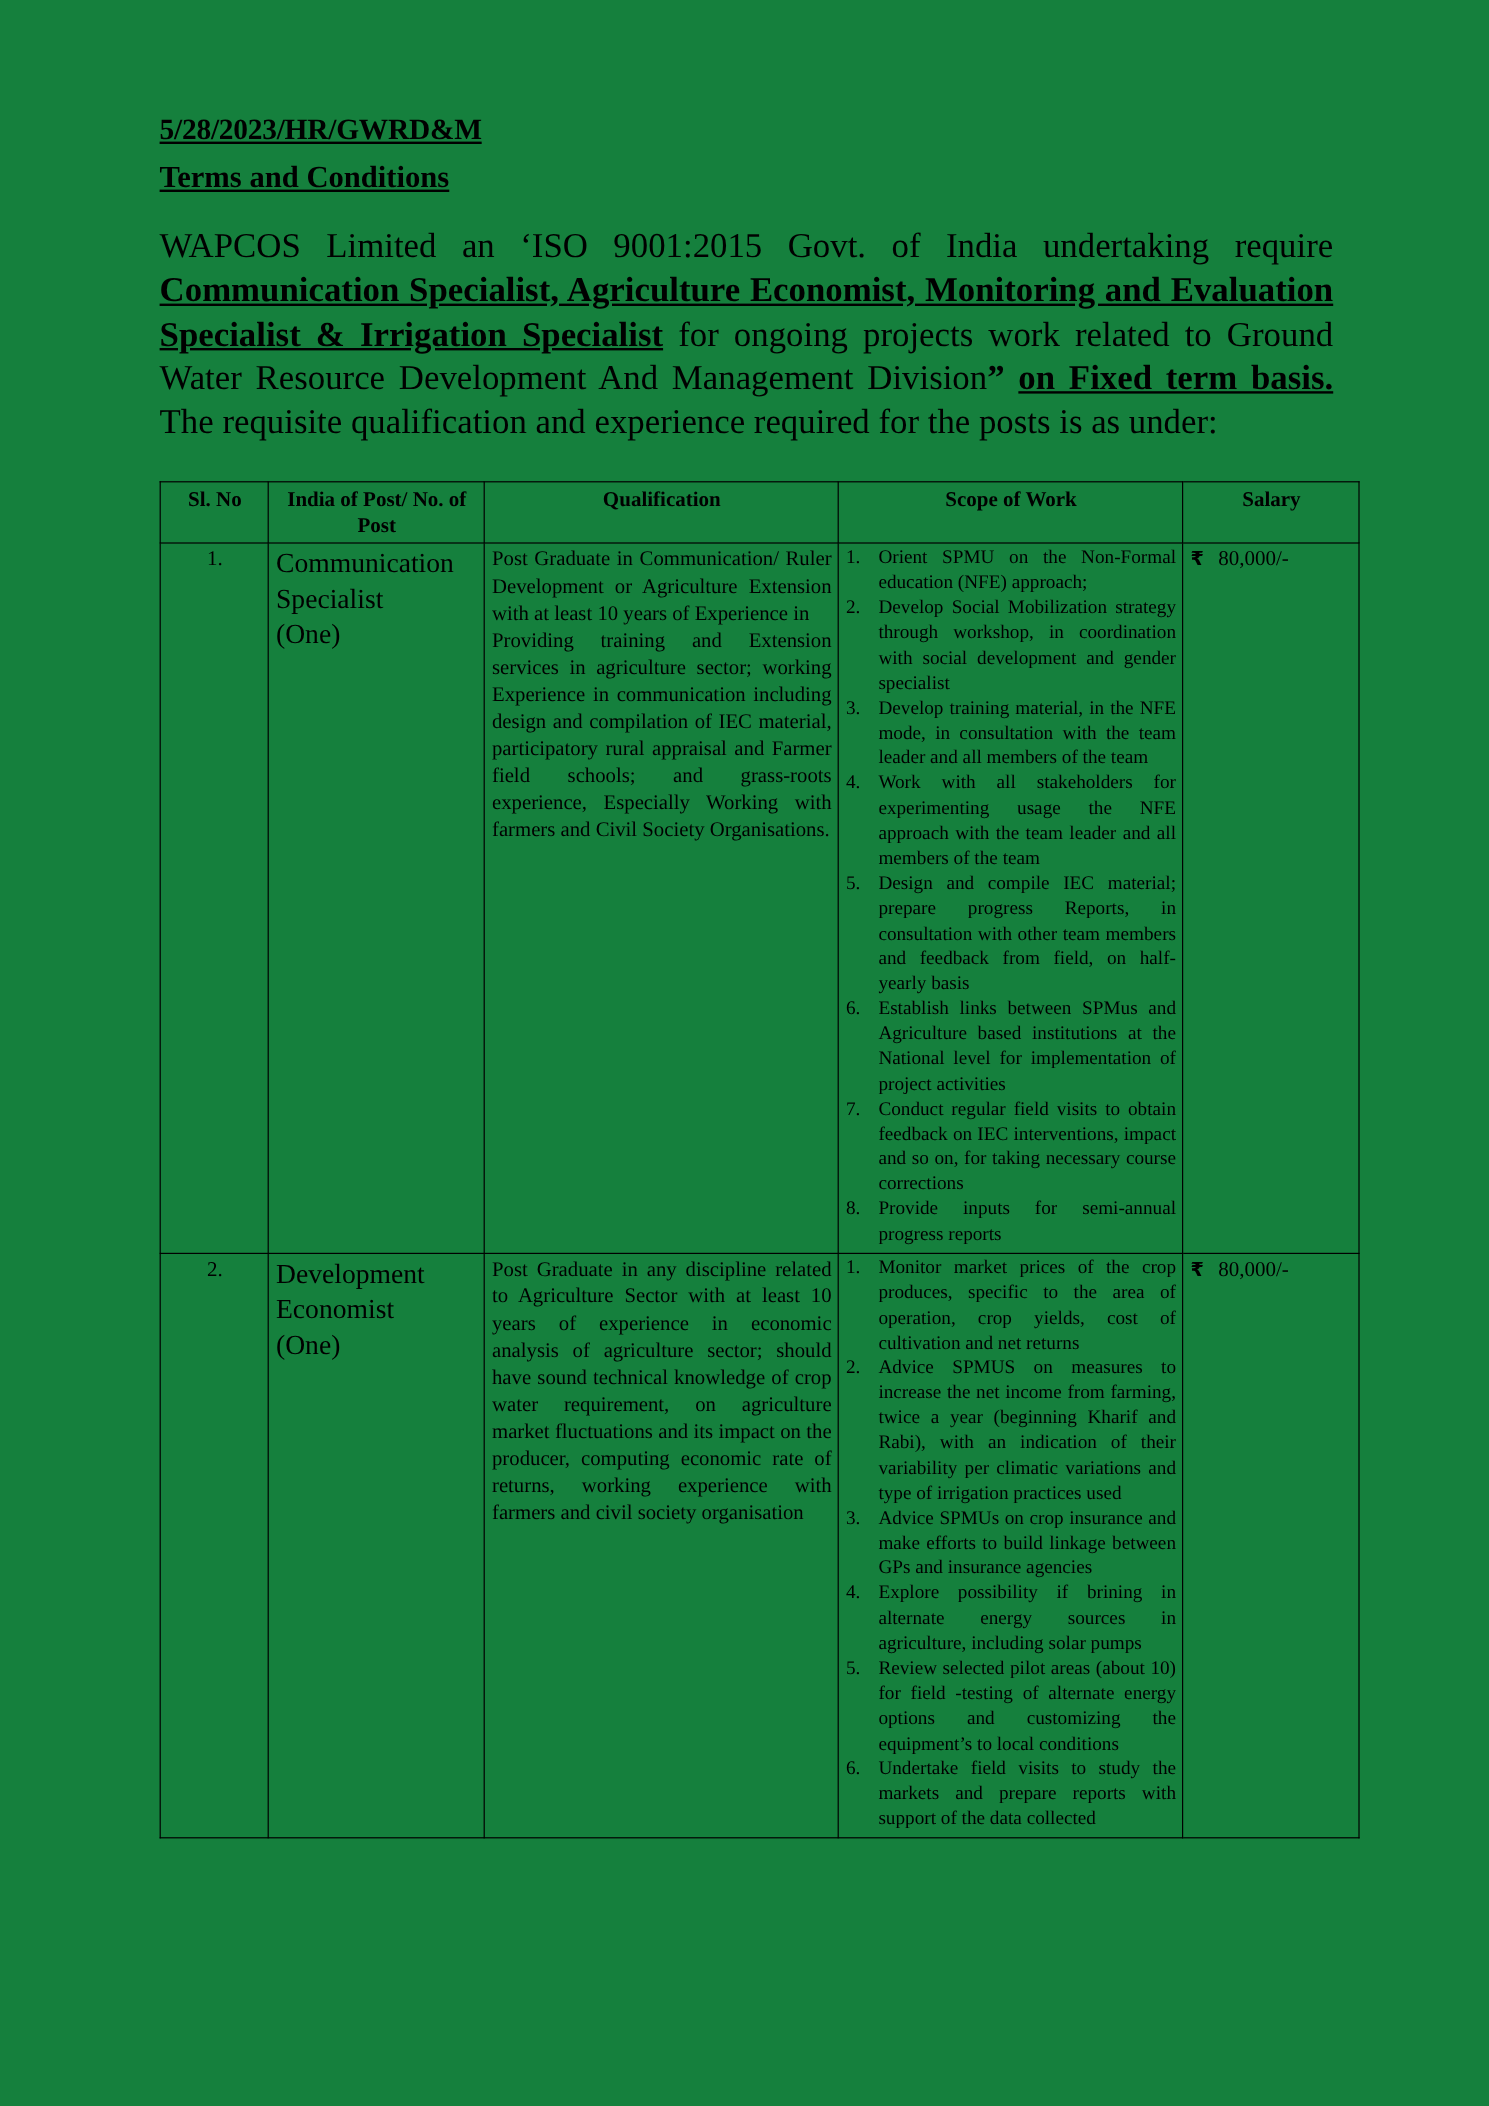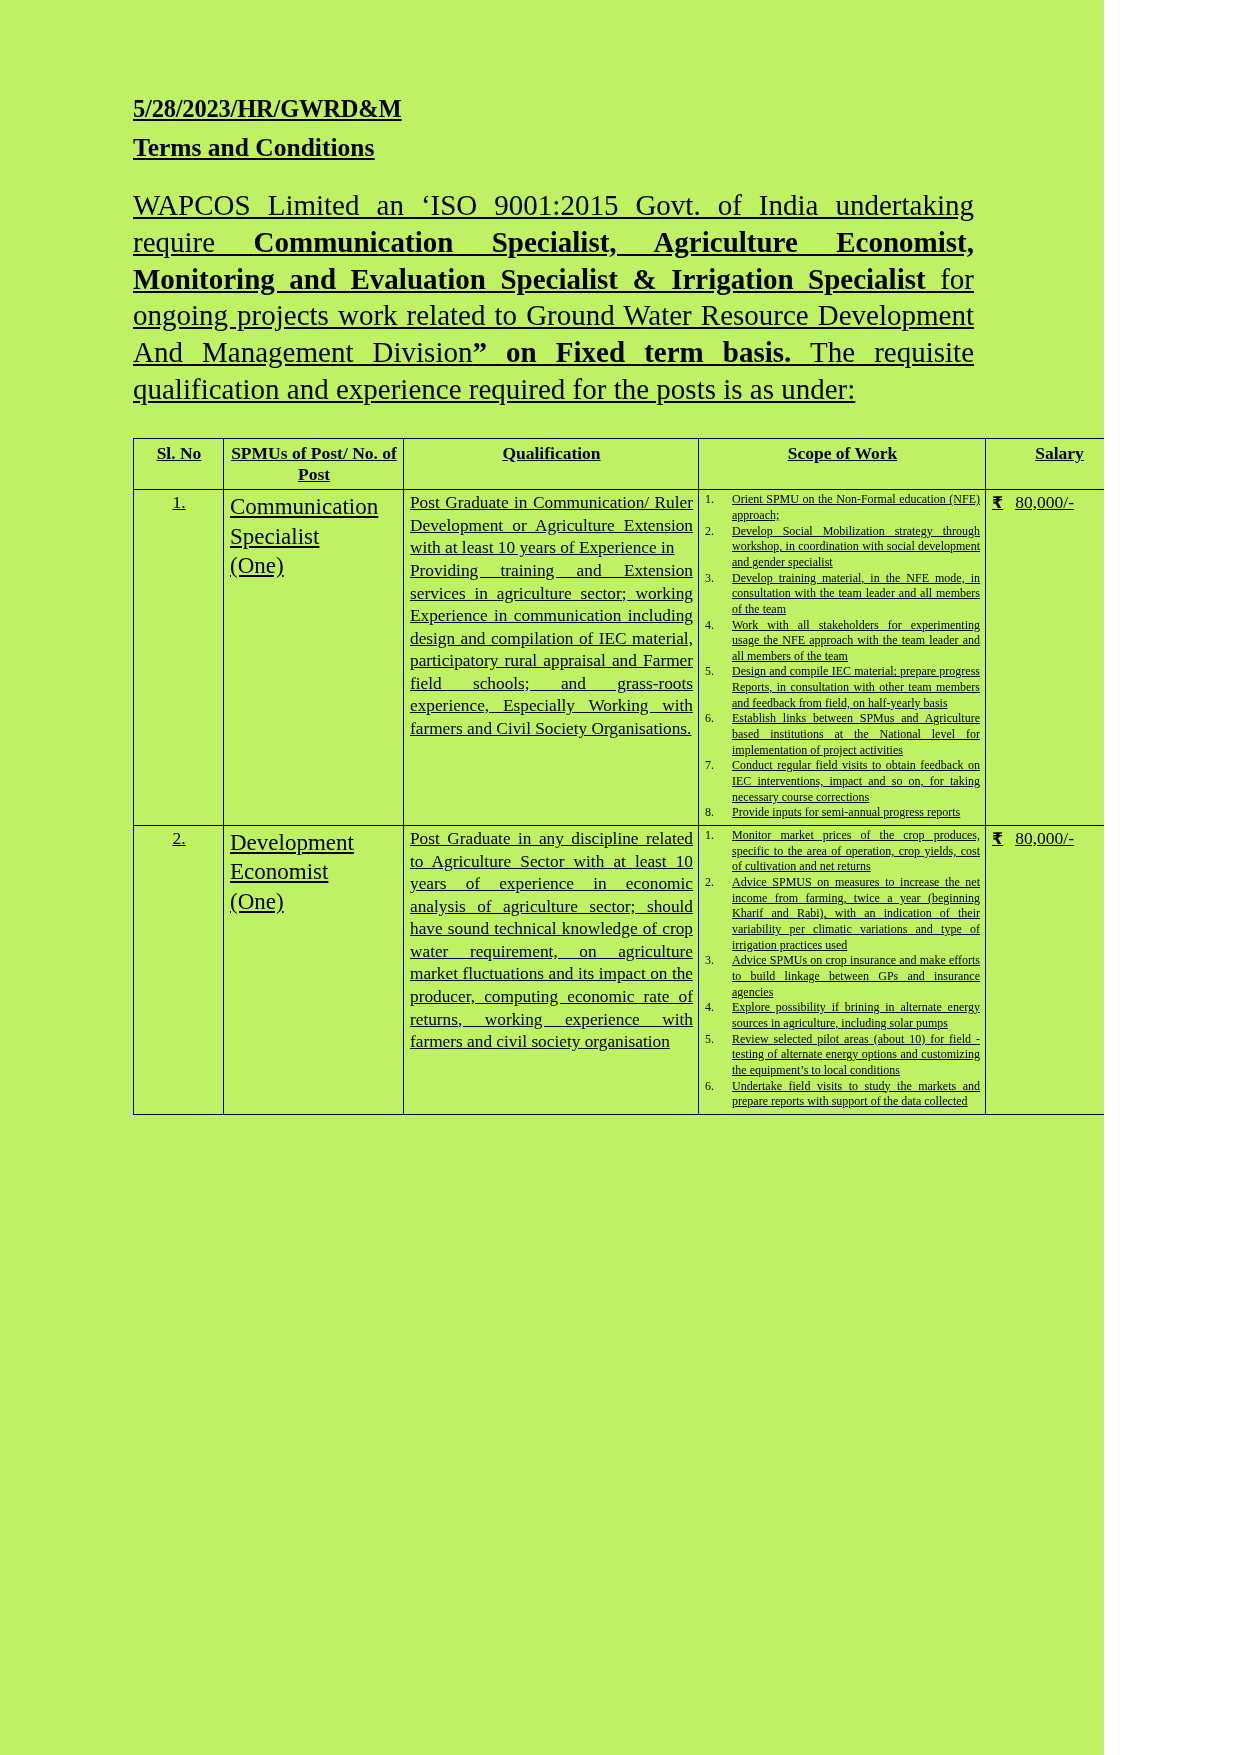--- a/index.html
+++ b/index.html
@@ -5,28 +5,27 @@
   html, body {
     margin: 0;
     padding: 0;
     background: #ffffff;
   }
   body {
     font-family: "Liberation Serif", "DejaVu Serif", serif;
     color: #000000;
   }
   .page {
-    width: 1104px;
+    width: 1241px;
     height: 1755px;
     box-sizing: border-box;
     padding: 95px 130px 40px 133px;
-    background: #bef264;
+    background: #15803d;
     position: relative;
     overflow: hidden;
-    text-decoration: underline;
   }
   .ref-line {
     font-weight: bold;
     font-size: 24.5px;
     text-decoration: underline;
     letter-spacing: -0.2px;
     margin: 0 0 10px 0;
   }
   .doc-title {
     font-weight: bold;
@@ -87,21 +86,21 @@
   td.qual {
     font-size: 17.3px;
     line-height: 1.305;
     text-align: justify;
     text-justify: inter-word;
     padding-top: 6px;
     padding-left: 8px;
     padding-right: 8px;
   }
   td.scope {
-    font-size: 12px;
+    font-size: 16px;
     padding-top: 6px;
     padding-left: 8px;
     padding-right: 7px;
   }
   td.salary {
     font-size: 17.5px;
     padding-top: 6px;
     padding-left: 10px;
     white-space: nowrap;
   }
@@ -151,21 +150,21 @@
   <div class="ref-line">5/28/2023/HR/GWRD&amp;M</div>
 
   <div class="doc-title">Terms and Conditions</div>
 
   <p class="intro"><span>WAPCOS Limited an ‘ISO 9001:2015 Govt. of India undertaking require </span><span class="u">Communication Specialist, Agriculture Economist, Monitoring and Evaluation Specialist &amp; Irrigation Specialist</span><span> for ongoing projects work related to Ground Water Resource Development And Management Division</span><b>” </b><span class="u">on Fixed term basis.</span><span> The requisite qualification and experience required for the posts is as under:</span></p>
 
   <table class="jobs">
     <thead>
       <tr>
         <th class="col-slno">Sl. No</th>
-        <th class="col-post">SPMUs of Post/ No. of Post</th>
+        <th class="col-post">India of Post/ No. of Post</th>
         <th class="col-qual">Qualification</th>
         <th class="col-scope">Scope of Work</th>
         <th class="col-salary">Salary</th>
       </tr>
     </thead>
     <tbody>
       <tr>
         <td class="slno">1.</td>
         <td class="post">
           <div>Communication Specialist</div>

